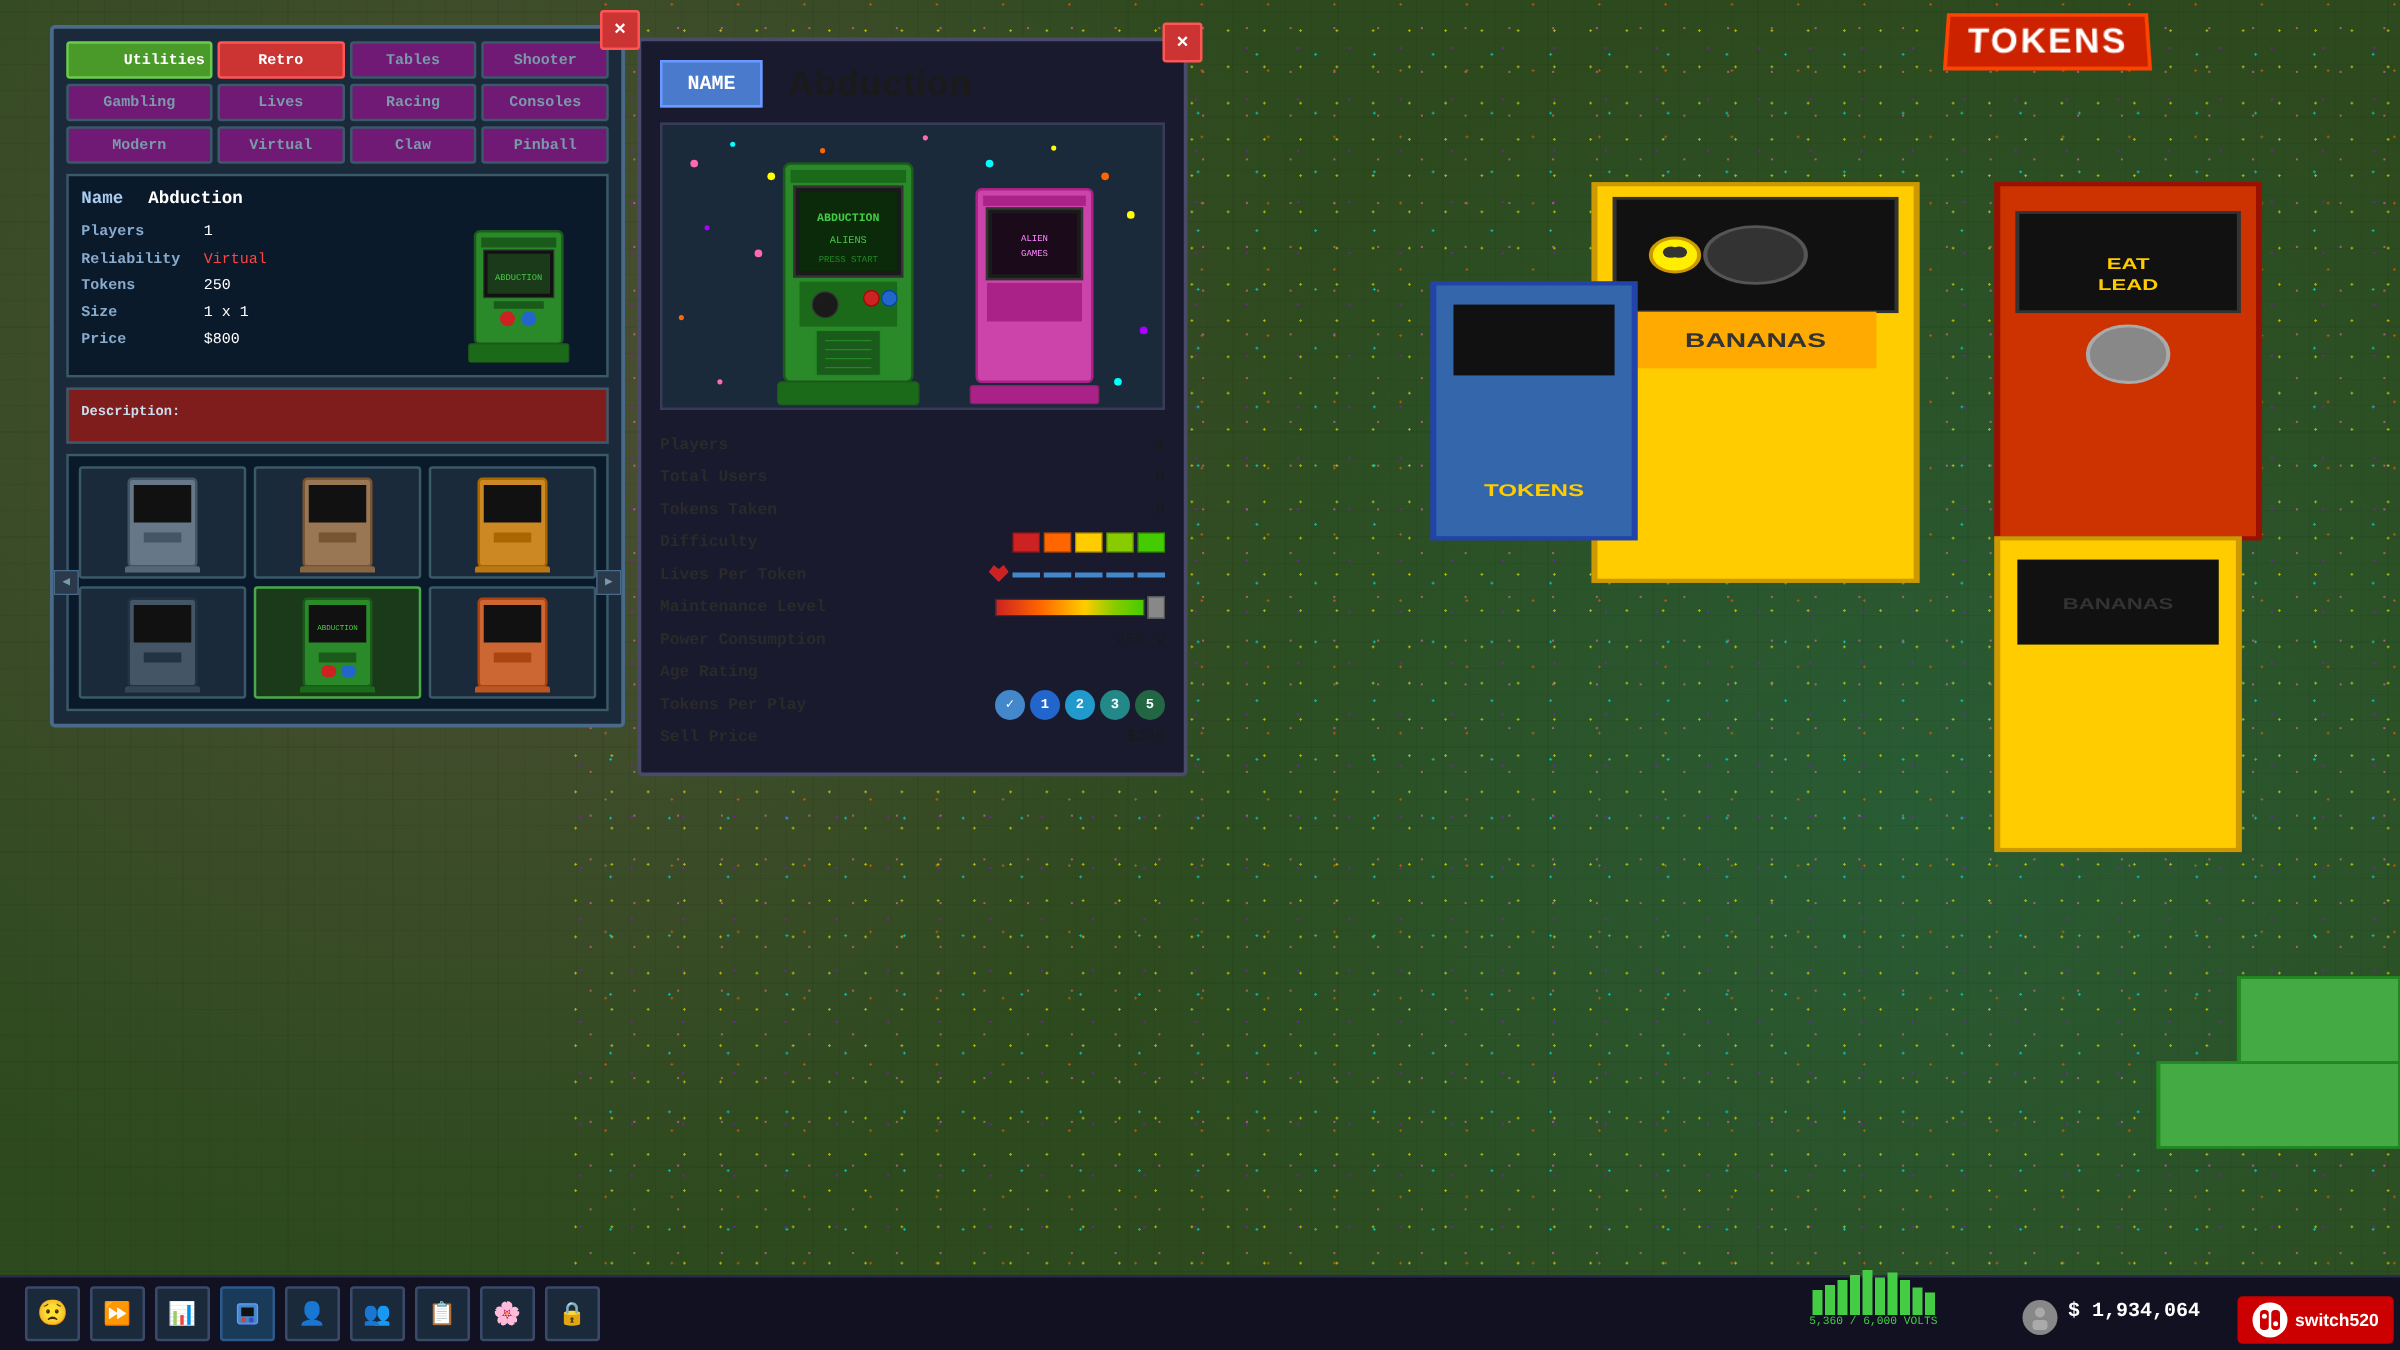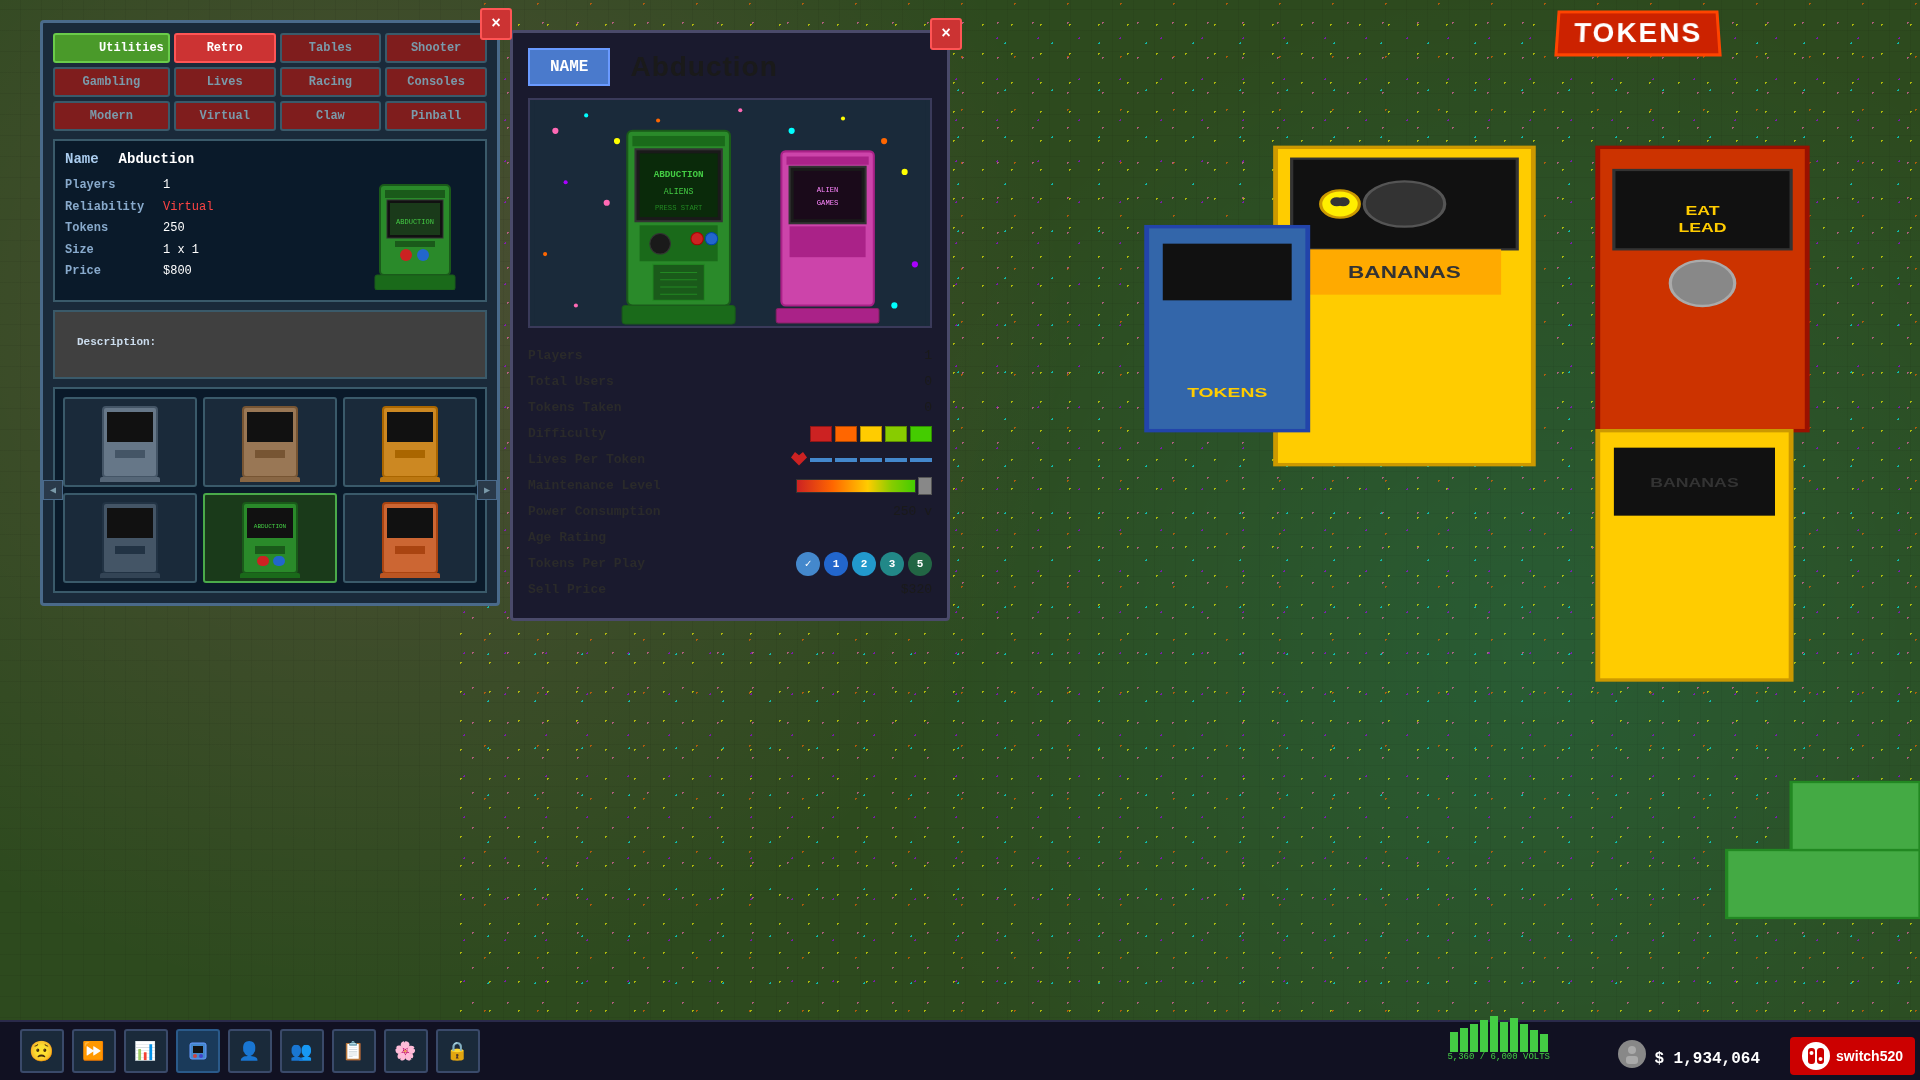--- a/index.html
+++ b/index.html
@@ -113,21 +113,21 @@
       padding-left: 44px;
     }
 
     .tab-btn.active-red {
       background: #cc3333;
       border-color: #ff5555;
       color: white;
     }
 
     .tab-btn.inactive {
-      background: #7f1d1d;
+      background: #701a75;
       border-color: #3a5a6a;
       color: #7a9aaa;
     }
 
     
     .item-info {
       background: #0a1a2a;
       border: 2px solid #3a5a6a;
       padding: 10px;
       margin-bottom: 8px;
@@ -172,23 +172,23 @@
 
     .stat-value {
       color: #ffffff;
     }
 
     .stat-value.red {
       color: #ff4444;
     }
 
     .description-box {
-      background: #404040;
+      background: #7f1d1d;
       border: 2px solid #3a5a6a;
-      padding: 22px;
+      padding: 10px;
       margin-bottom: 8px;
       font-size: 11px;
       color: #aabbcc;
       line-height: 1.5;
     }
 
     .desc-title {
       font-weight: bold;
       color: #ccddee;
       margin-bottom: 4px;
@@ -458,21 +458,21 @@
       color: #44cc44;
       font-family: 'Courier New', monospace;
     }
 
     
     .money-display {
       position: absolute;
       bottom: 12px;
       right: 160px;
       display: flex;
-      align-items: flex-end;
+      align-items: flex-start;
       gap: 8px;
     }
 
     .money-icon {
       width: 28px;
       height: 28px;
       background: #888;
       border-radius: 50%;
       display: flex;
       align-items: center;

